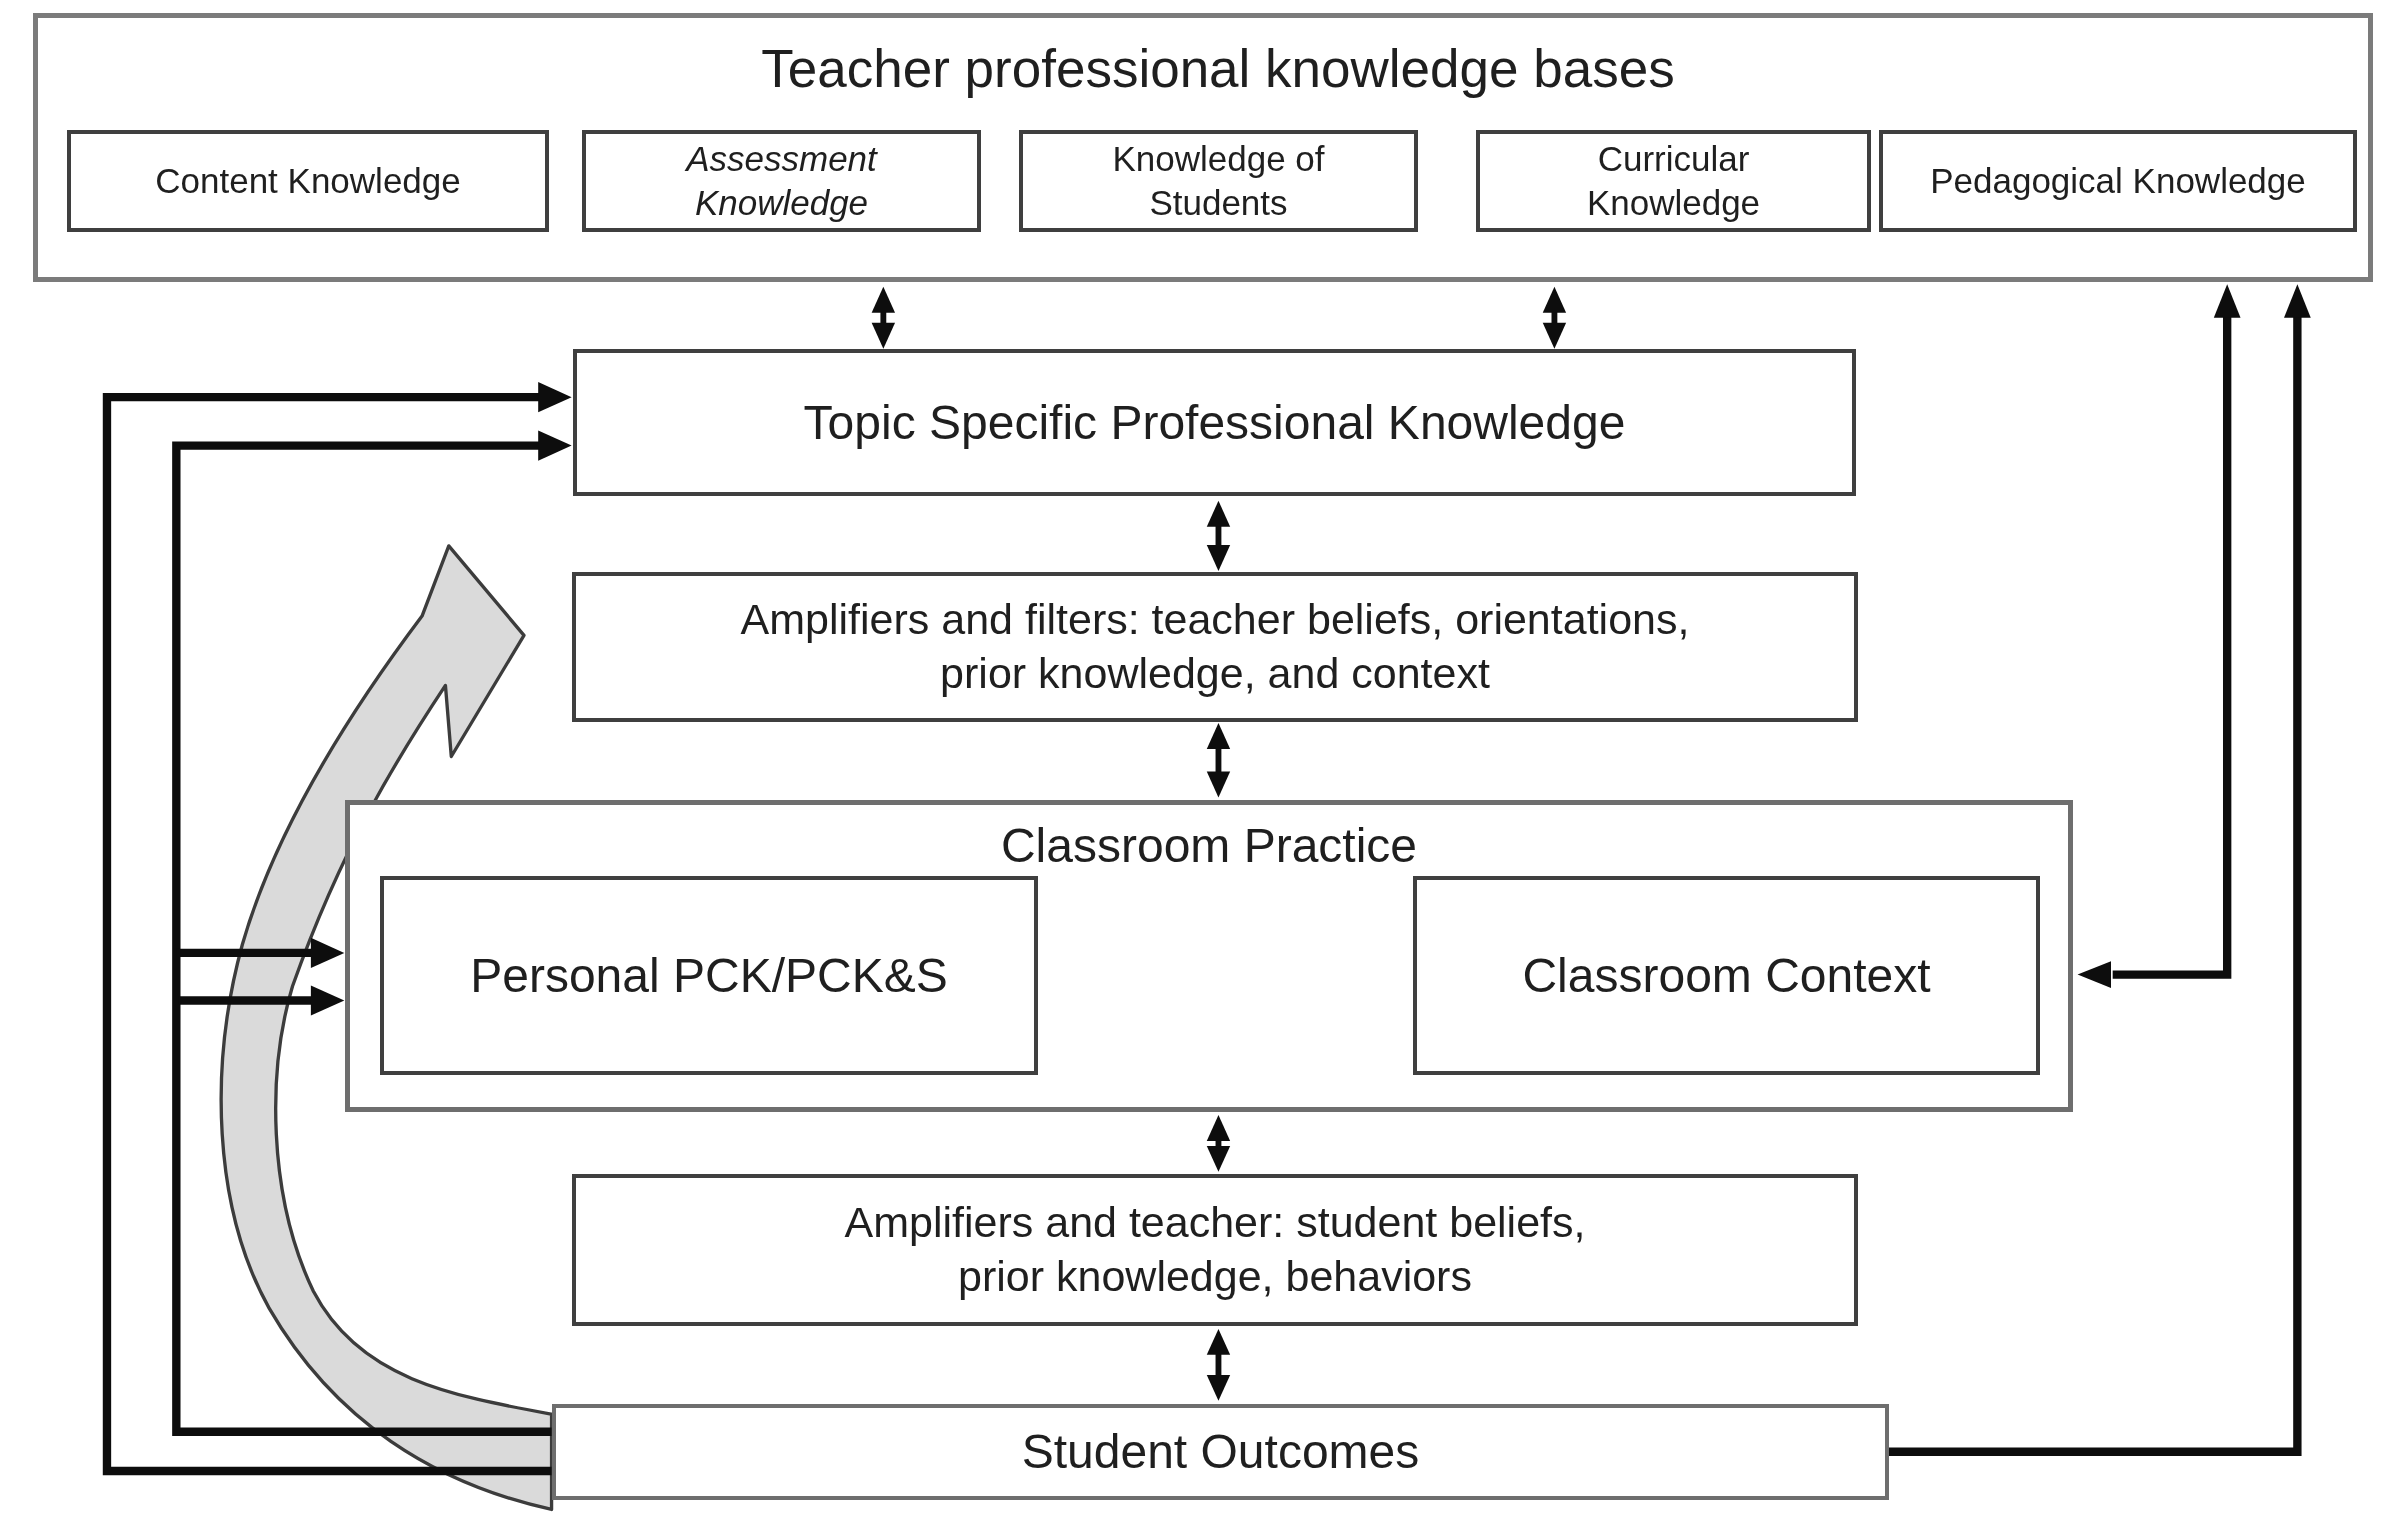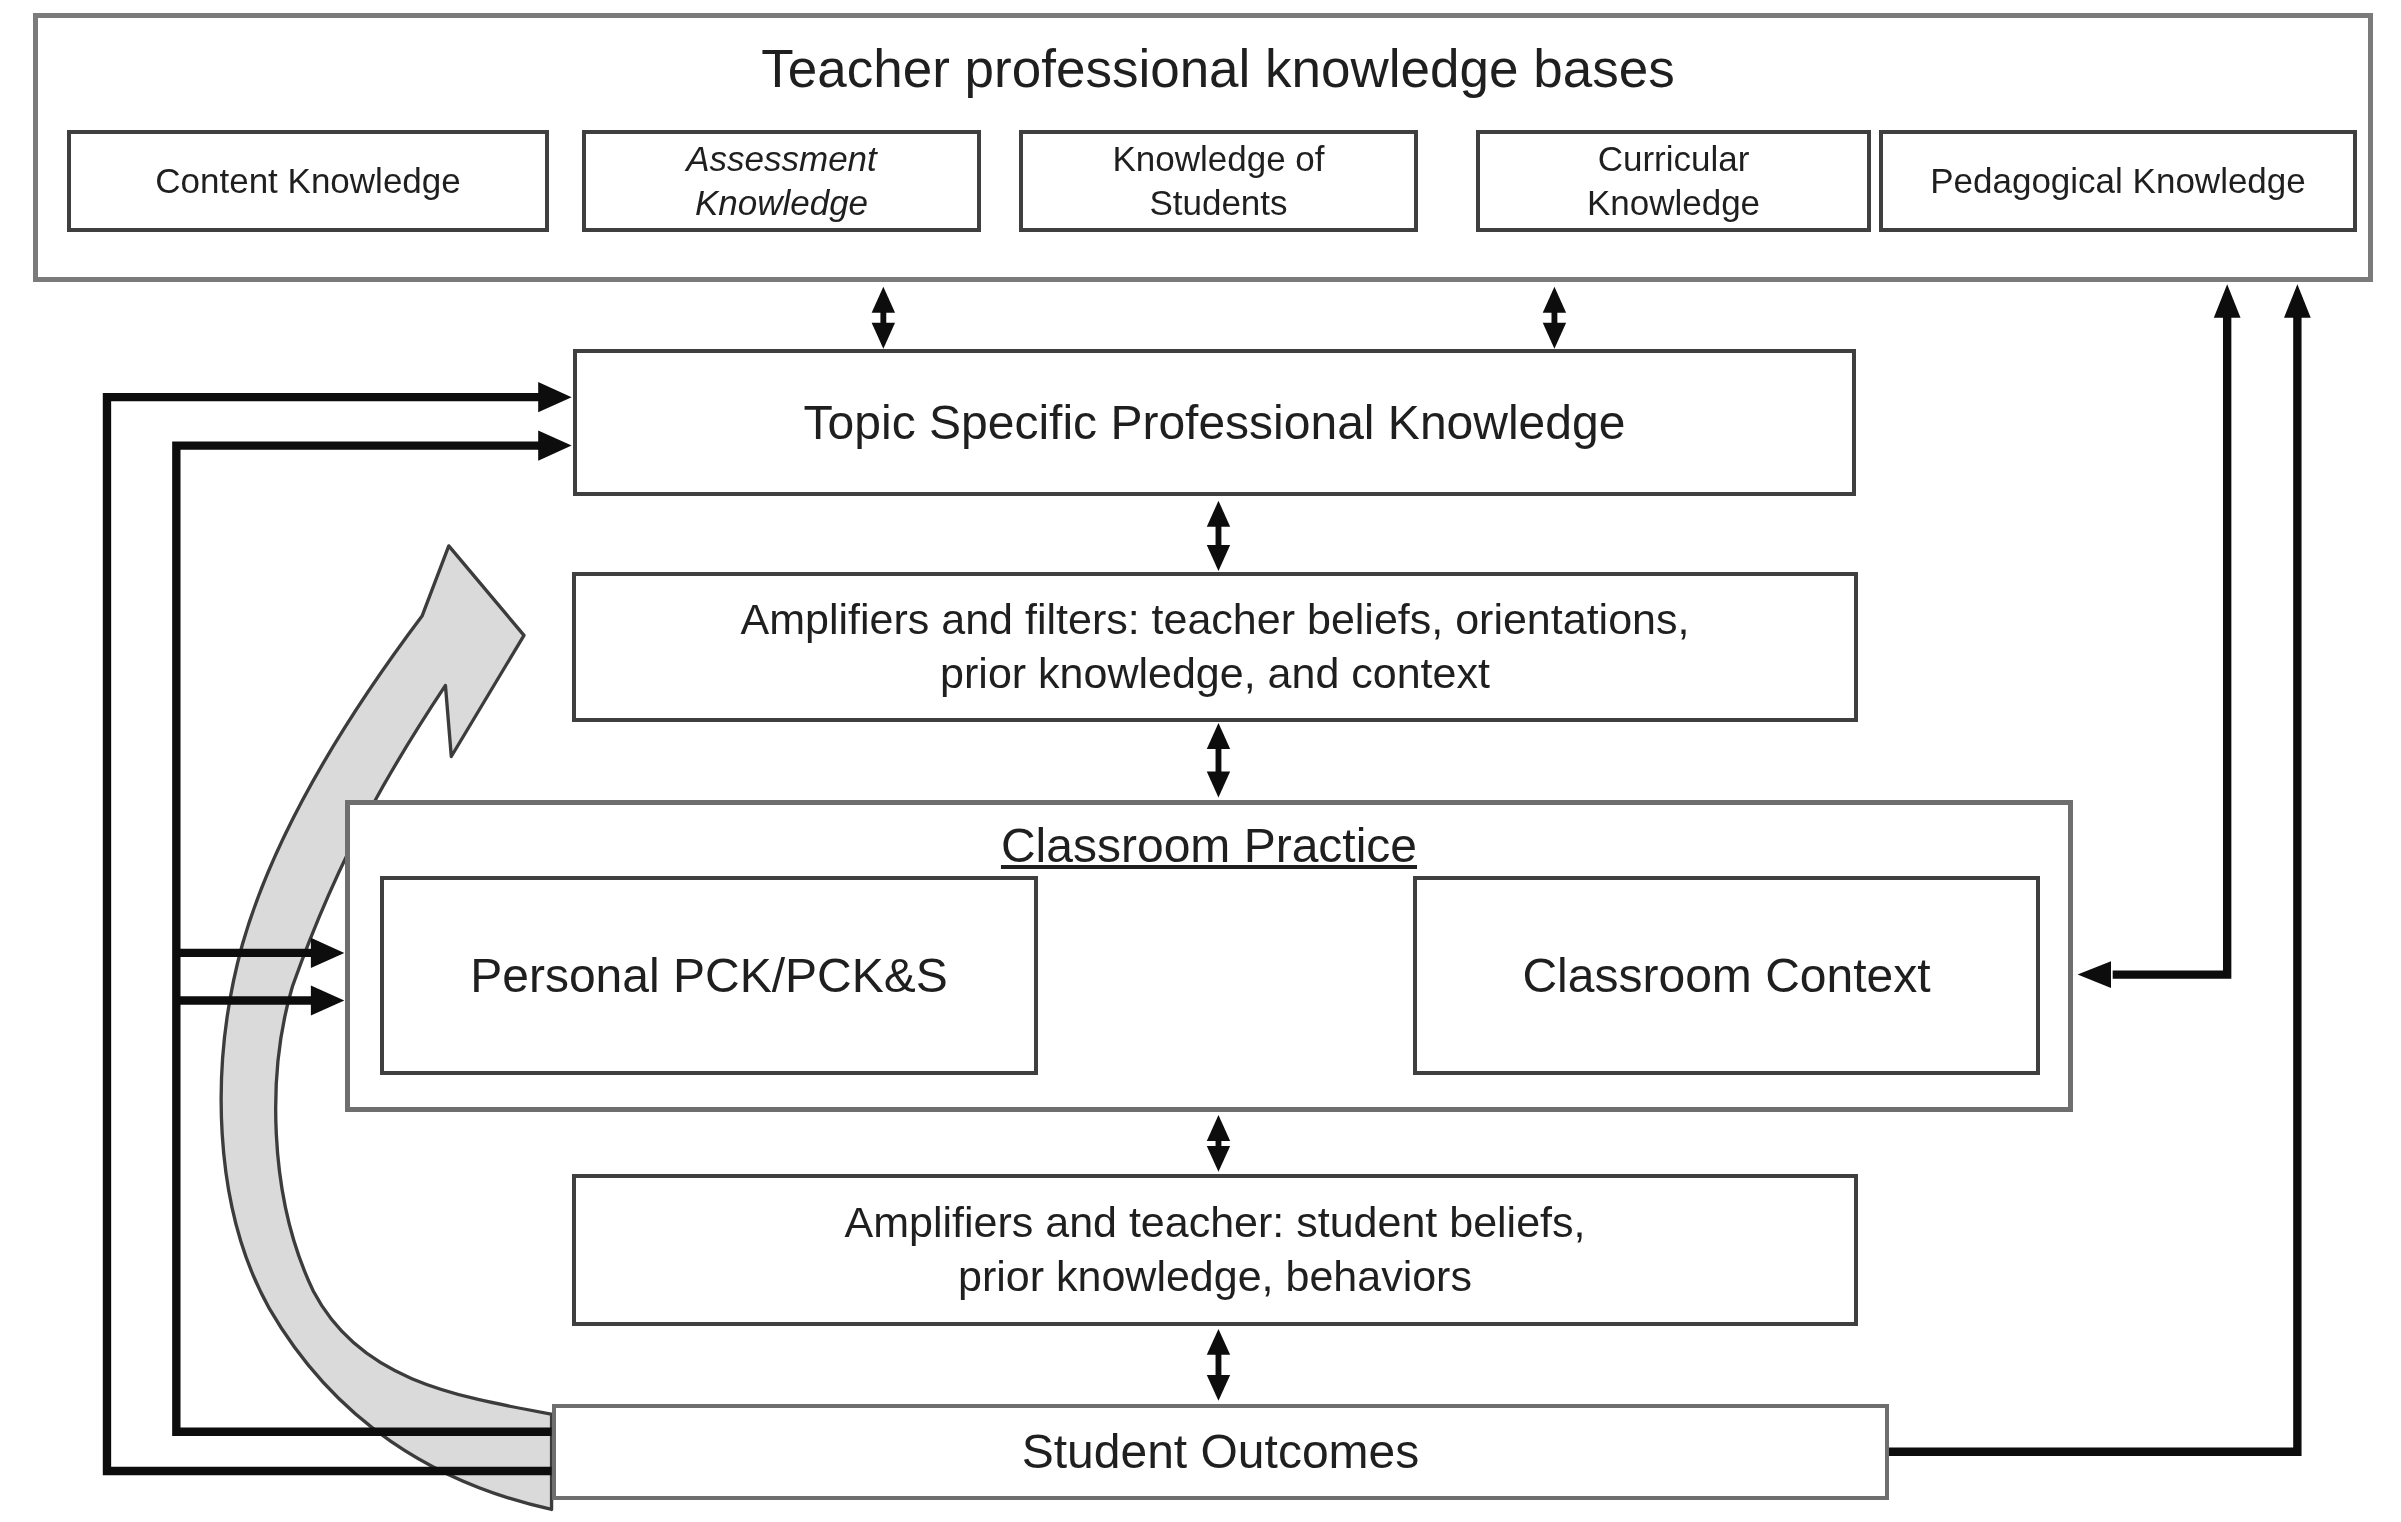--- a/index.html
+++ b/index.html
@@ -38,21 +38,21 @@
   #kb-3{left:1456px;width:395px;margin-left:20px;}
   #kb-4{left:1879px;width:478px;}
 
   #tspk-box{left:573px;top:349px;width:1283px;height:147px;border:4.2px solid var(--inner-border);
             font-size:48px;}
   #amp-teacher-box{left:572px;top:572px;width:1286px;height:150px;border:4.2px solid var(--inner-border);
             font-size:43px;}
   #classroom-practice-box{left:345px;top:800px;width:1728px;height:312px;
             border:5px solid var(--mid-border);display:block;}
   #classroom-practice-title{position:absolute;left:0;top:13.4px;width:100%;text-align:center;
-            font-size:48px;text-decoration:underline;}
+            font-size:48px;}
   #personal-pck-box{left:380px;top:876px;width:658px;height:199px;border:4.2px solid var(--inner-border);
             font-size:48px;}
   #classroom-context-box{left:1413px;top:876px;width:627px;height:199px;border:4.2px solid var(--inner-border);
             font-size:48px;}
   #amp-student-box{left:572px;top:1174px;width:1286px;height:152px;border:4.2px solid var(--inner-border);
             font-size:43px;}
   #student-outcomes-box{left:552px;top:1404px;width:1337px;height:96px;border:4.2px solid var(--mid-border);
             font-size:48px;text-align:right;}
 </style>
 </head>

